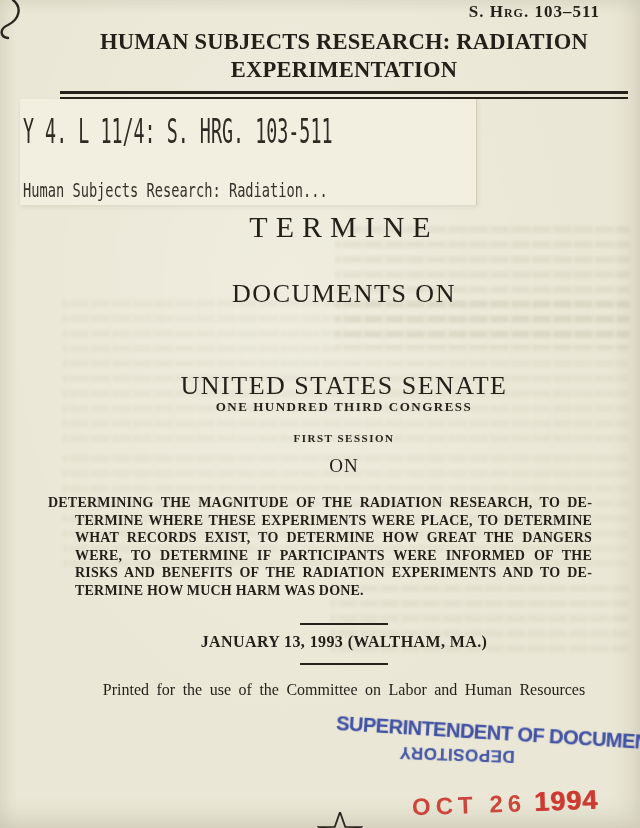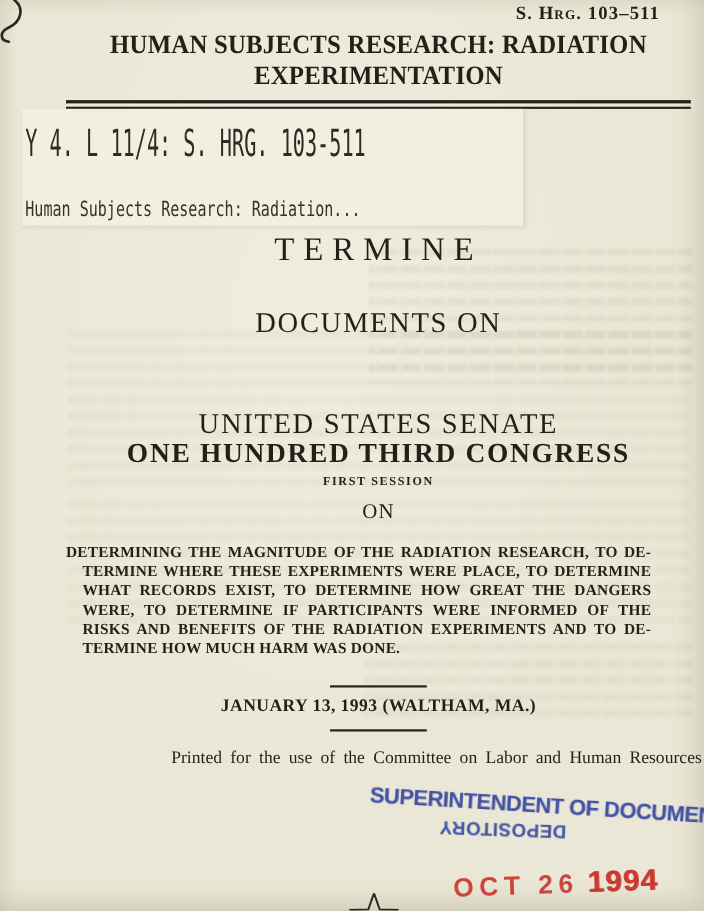--- a/index.html
+++ b/index.html
@@ -52,34 +52,34 @@
     font-family:"DejaVu Sans Mono","Liberation Mono",monospace;
     font-size:19px;color:#35322b;transform:scaleX(.72);transform-origin:0 50%;
   }
   
   .cline{position:absolute;left:50px;width:588px;text-align:center;z-index:2;}
   .hearing{top:210px;font-size:30px;letter-spacing:8px;}
   .of-the{top:248px;font-variant:small-caps;font-weight:bold;font-size:15px;letter-spacing:1px;}
   .committee-1{top:279px;font-size:26px;letter-spacing:1.5px;}
   .committee-2{top:316px;font-size:26px;letter-spacing:.5px;}
   .committee-3{top:371px;font-size:26px;letter-spacing:1.5px;}
-  .congress{top:399px;font-weight:bold;font-size:25px;letter-spacing:1.5px;}
+  .congress{top:399px;font-weight:bold;font-size:13px;letter-spacing:1.5px;}
   .session{top:432px;font-weight:bold;font-size:11px;letter-spacing:1.5px;}
   .on-word{top:455px;font-weight:normal;font-size:19px;letter-spacing:1px;}
   
   .subject{position:absolute;left:48px;top:494px;width:544px;z-index:2;
     font-weight:bold;font-size:14px;line-height:17.6px;letter-spacing:.2px;}
   .subj-line{text-align:justify;text-align-last:justify;margin-left:27px;}
-  .subj-line.first{margin-left:12px;}
+  .subj-line.first{margin-left:0;}
   .subj-line.last{text-align-last:left;}
   
   .mini-rule{position:absolute;left:300px;width:88px;border-top:2px solid #26221b;z-index:2;}
   .rule-a{top:623px;} .rule-b{top:663px;}
   .hearing-date{top:633px;font-weight:bold;font-size:16px;letter-spacing:.4px;}
-  .imprint{top:681px;font-size:16px;word-spacing:3.5px;text-align:right;}
+  .imprint{top:681px;font-size:16px;word-spacing:3.5px;}
   
   .stamp-blue{
     position:absolute;left:337px;top:712px;width:310px;z-index:4;
     transform:rotate(3.5deg);transform-origin:0 0;
     font-family:"Liberation Sans","DejaVu Sans",sans-serif;
     font-weight:bold;font-size:20px;letter-spacing:-0.5px;white-space:nowrap;
     color:rgba(54,72,161,.85);text-shadow:0 0 1px rgba(54,72,161,.55);
     filter:blur(.3px);
   }
   .stamp-depository{

